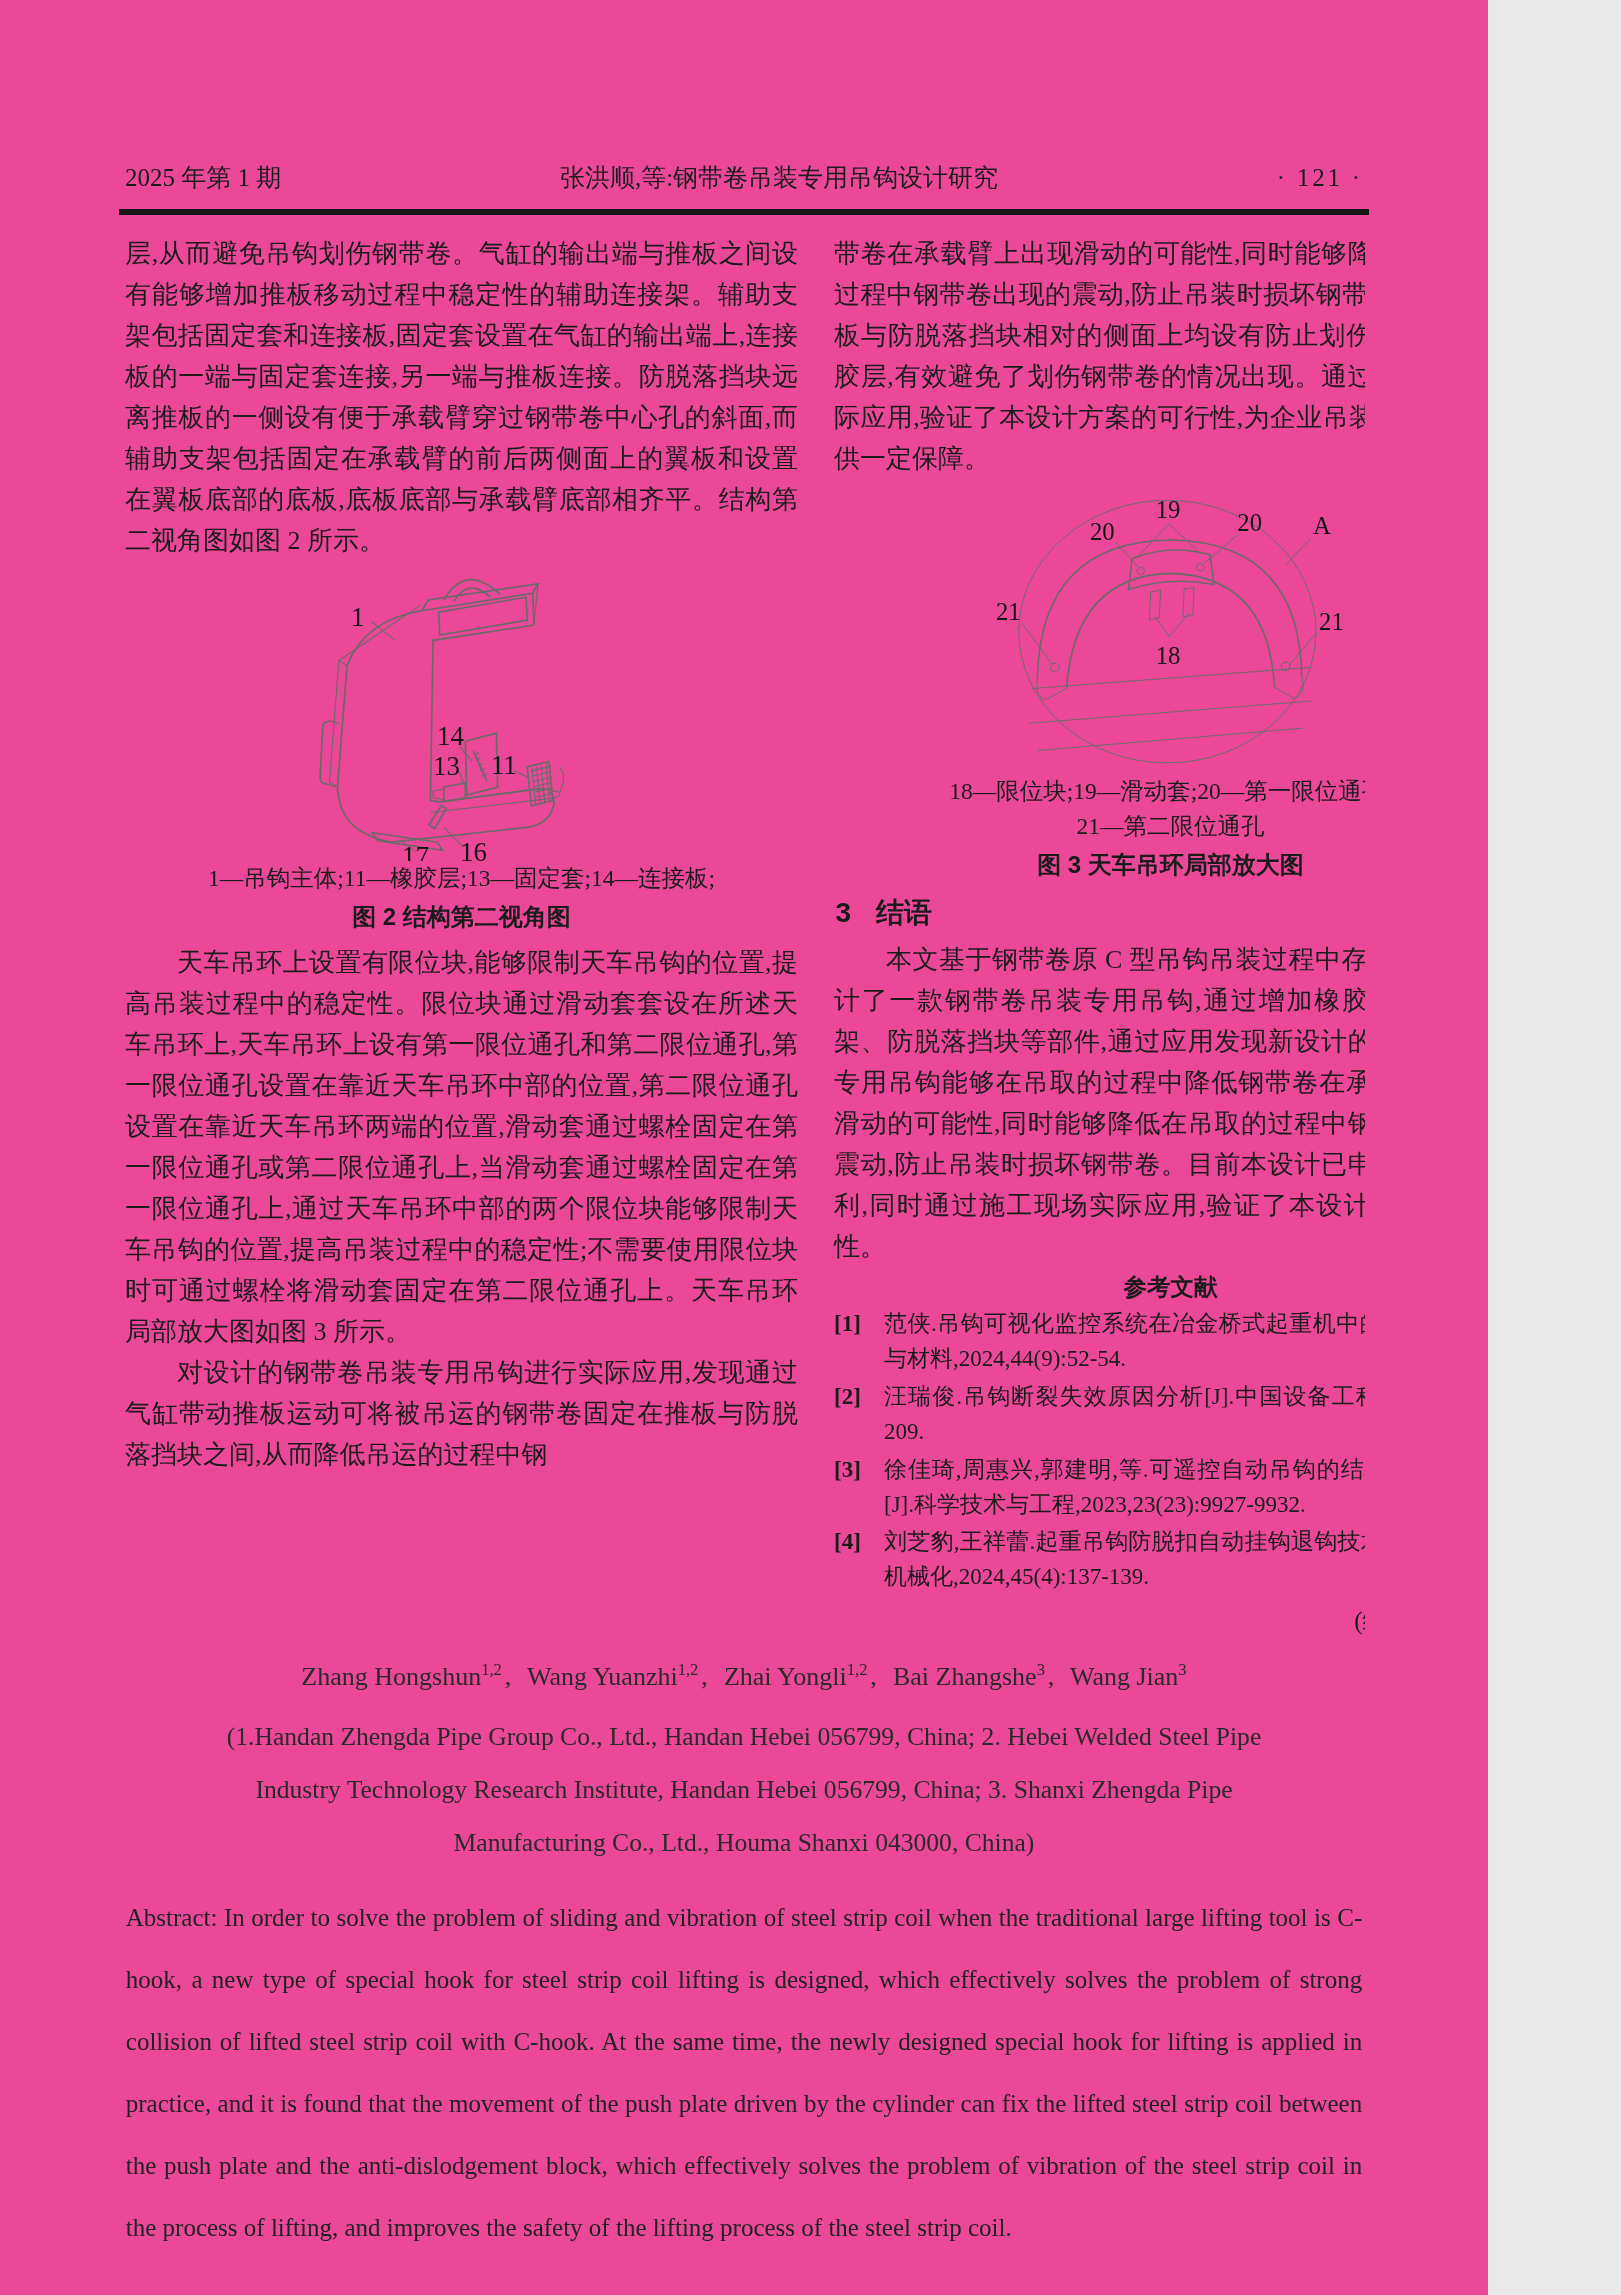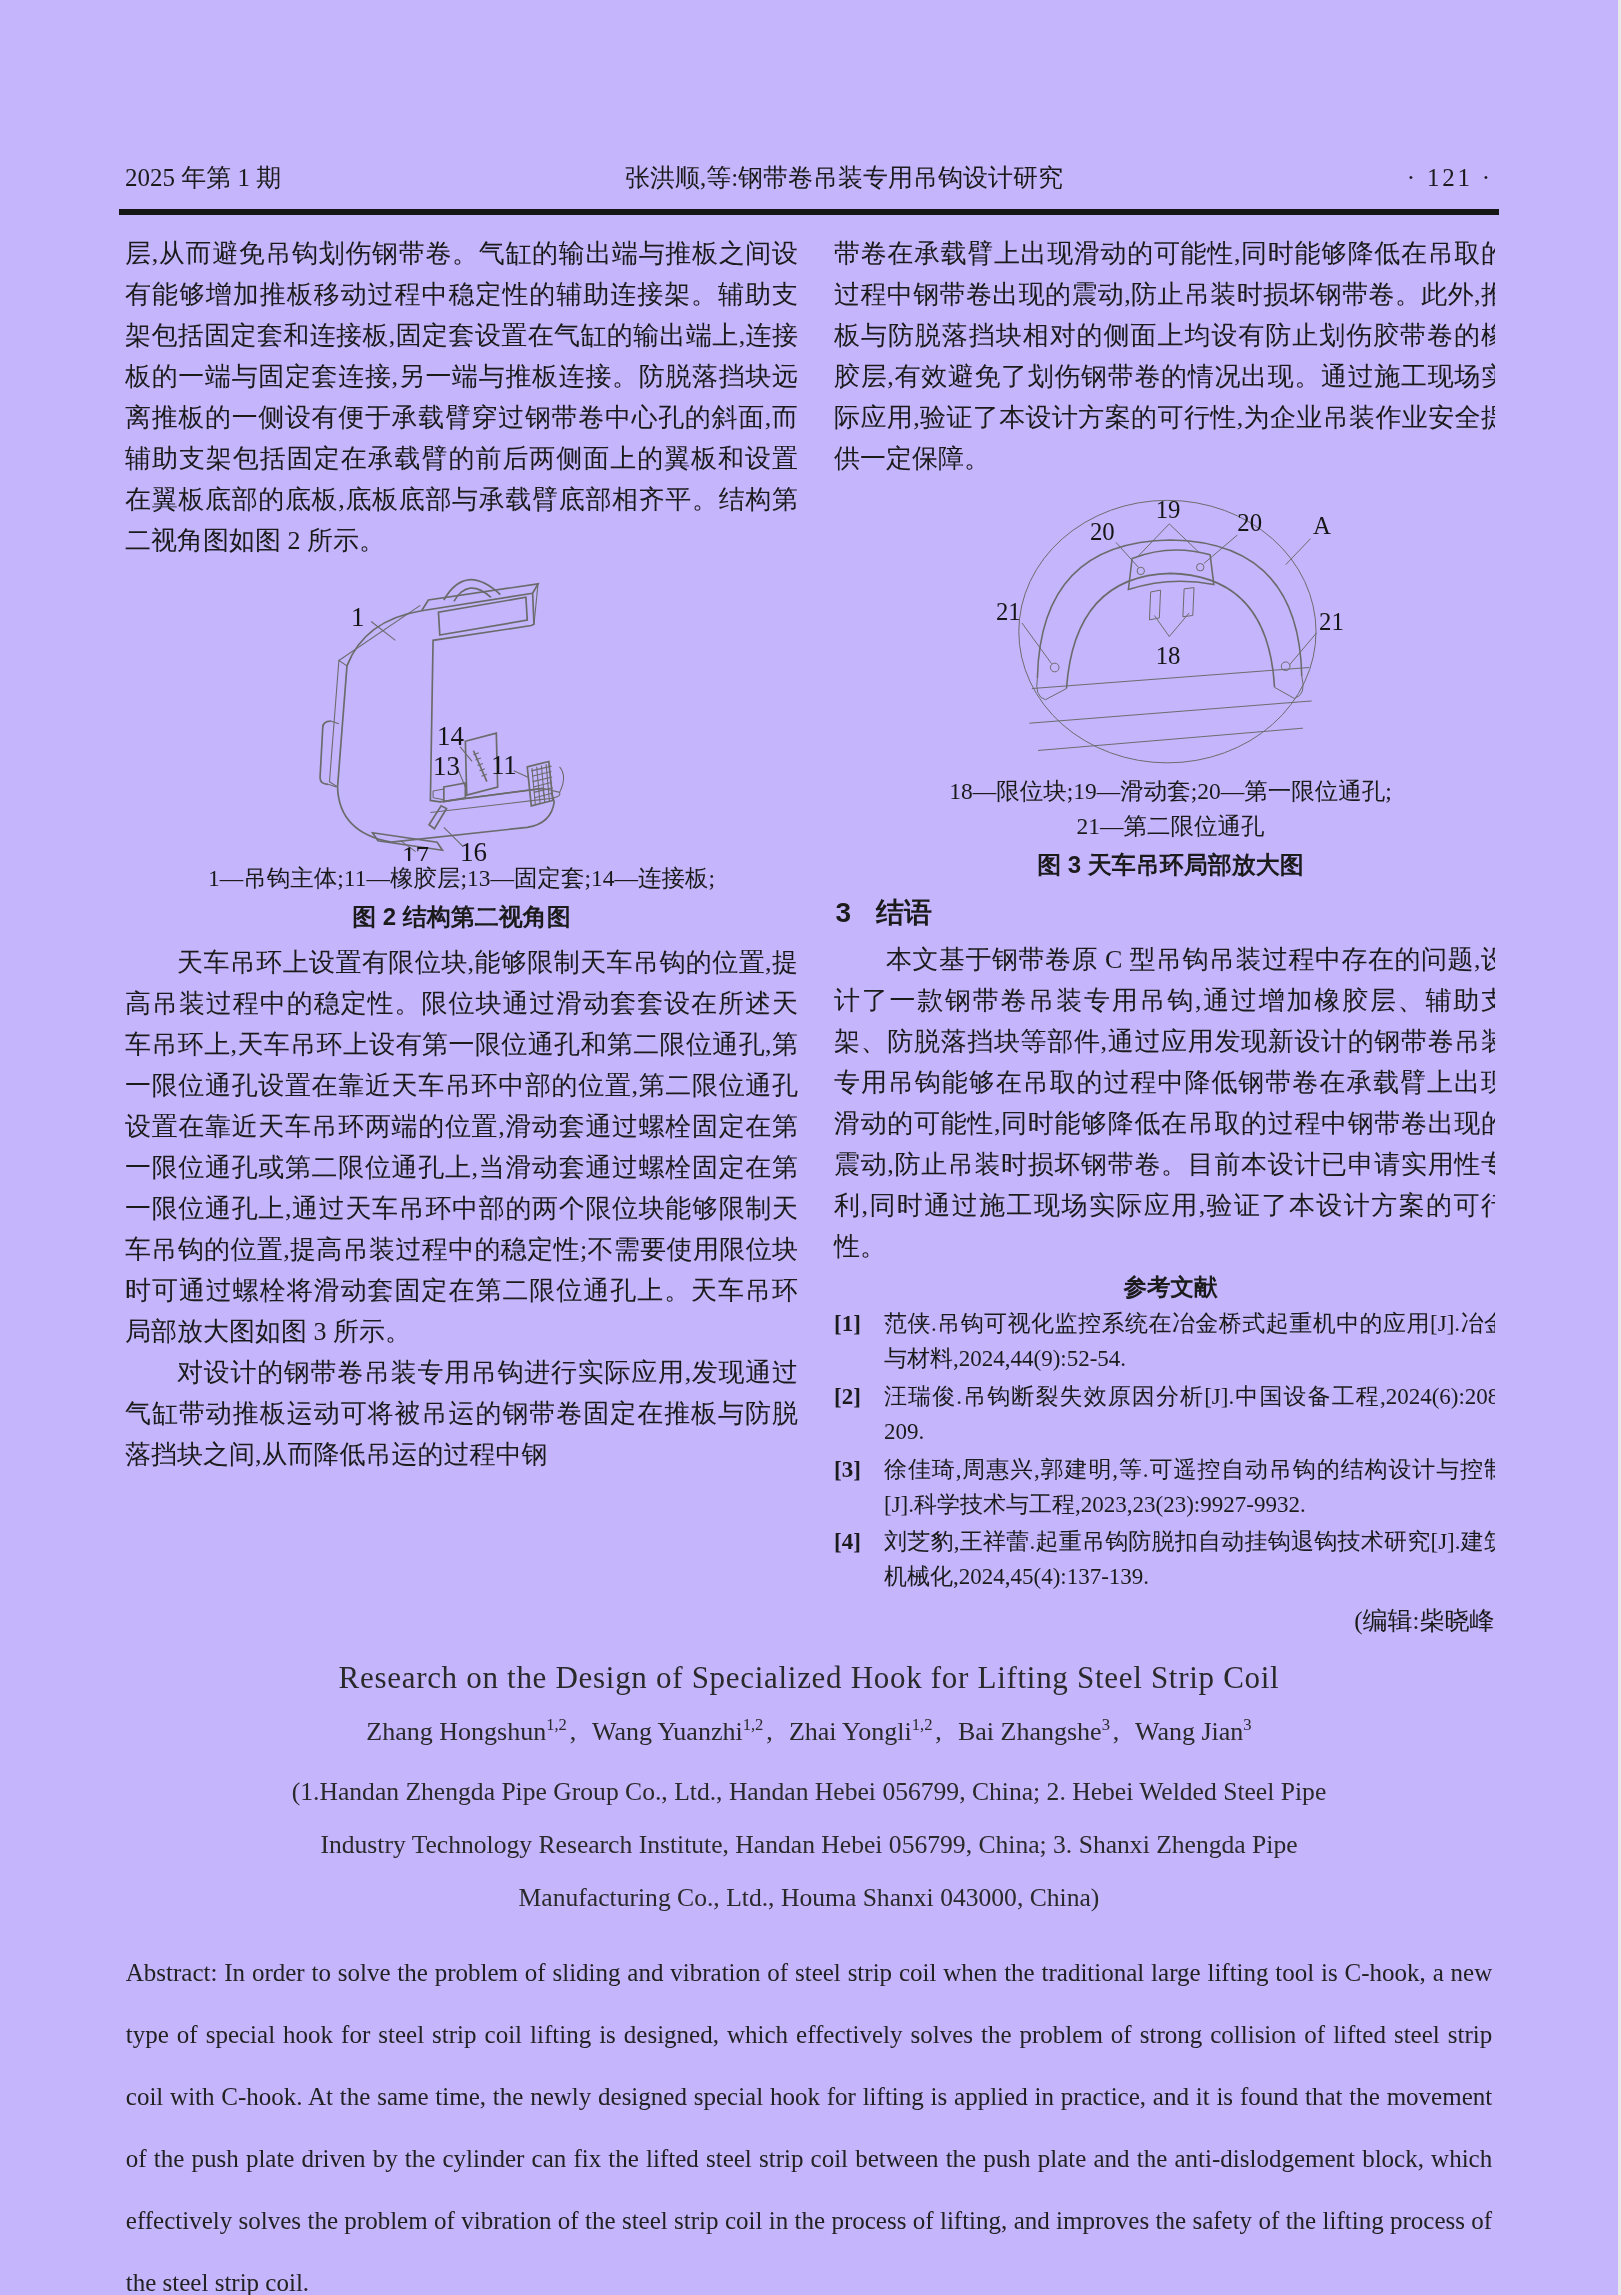--- a/index.html
+++ b/index.html
@@ -1,19 +1,19 @@
 <!DOCTYPE html>
 <html style="font-size:11px"><head>
 <meta charset="utf-8">
 <style>
   html,body{margin:0;padding:0;background:#e8e8e8;}
   .page{
     position:relative;
-    width:1618px;height:2295px;
-    background:#c4b5fd;
+    width:1488px;height:2295px;
+    background:#ec4899;
     font-family:"Liberation Serif","DejaVu Serif",serif;
     color:#1b1b1b;
     overflow:hidden;
   }
   
   .header{
     position:absolute;top:161px;left:125px;right:125px;
     display:flex;align-items:baseline;
     font-size:25px;
   }
@@ -253,21 +253,20 @@
       <div class="ref-item">
         <span class="ref-num">[4]</span>
         <span class="ref-text">刘芝豹,王祥蕾.起重吊钩防脱扣自动挂钩退钩技术研究[J].建筑机械化,2024,45(4):137-139.</span>
       </div>
 
       <div class="editor-note">(编辑:柴晓峰)</div>
     </div>
   </div>
 
   <div class="english">
-    <div class="en-title">Research on the Design of Specialized Hook for Lifting Steel Strip Coil</div>
 
     <div class="en-authors">
       <span class="author"><span>Zhang Hongshun</span><sup>1,2</sup></span><span class="en-sep">,</span>
       <span class="author"><span>Wang Yuanzhi</span><sup>1,2</sup></span><span class="en-sep">,</span>
       <span class="author"><span>Zhai Yongli</span><sup>1,2</sup></span><span class="en-sep">,</span>
       <span class="author"><span>Bai Zhangshe</span><sup>3</sup></span><span class="en-sep">,</span>
       <span class="author"><span>Wang Jian</span><sup>3</sup></span>
     </div>
 
     <div class="en-affil">(1.Handan Zhengda Pipe Group Co., Ltd., Handan Hebei 056799, China; 2. Hebei Welded Steel Pipe</div>

